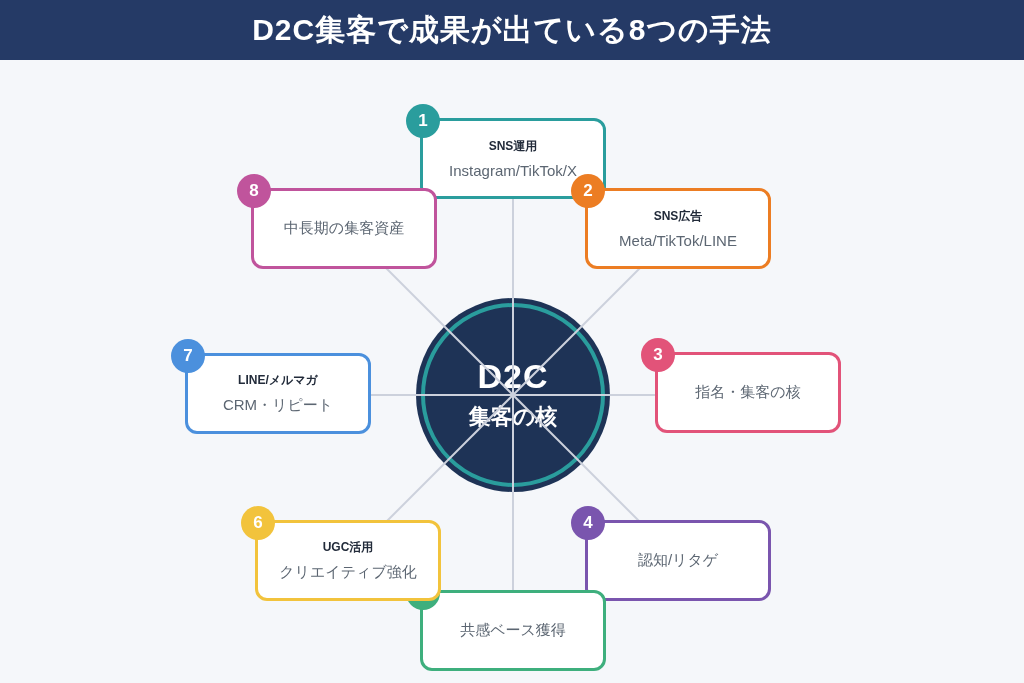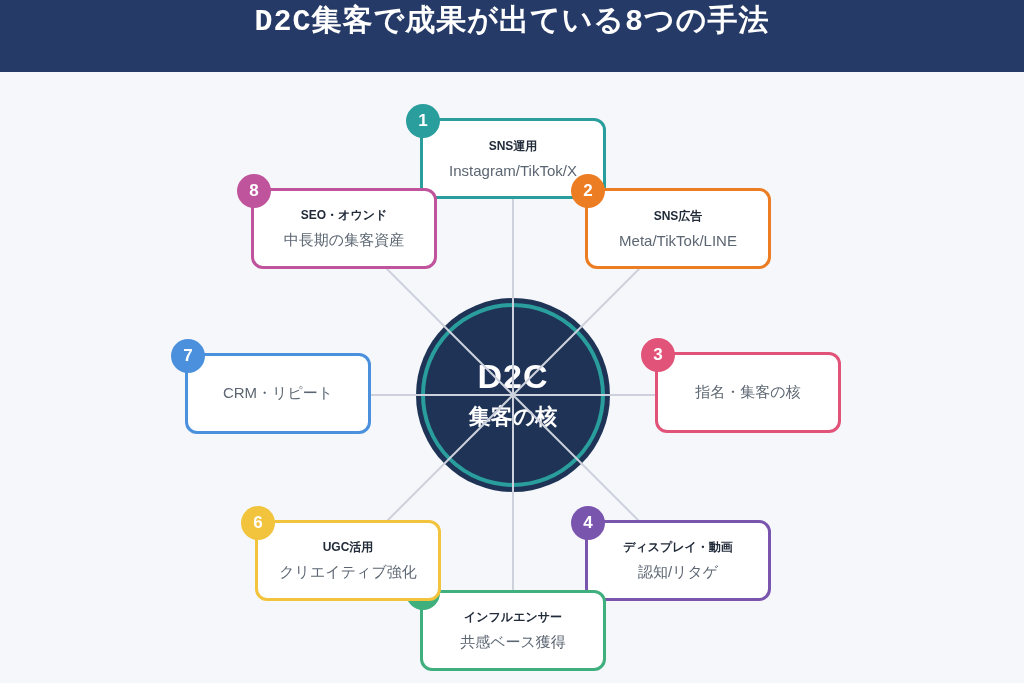--- a/index.html
+++ b/index.html
@@ -6,23 +6,23 @@
   html, body { width: 1024px; height: 683px; }
   body {
     font-family: "Liberation Sans", "DejaVu Sans", sans-serif;
     background: var(--page_bg, #f5f7fa);
     overflow: hidden;
   }
   .stage { position: relative; width: 1024px; height: 683px; background: var(--page_bg, #f5f7fa); }
 
   
   .header {
-    position: absolute; left: 0; top: 0; width: 1024px; height: 72px;
+    position: absolute; left: 0; top: 0; width: 1024px; height: 60px;
     background: var(--header_bg, #253a66);
-    display: flex; justify-content: center; font-family: Liberation Mono, monospace;
+    display: flex; align-items: center; justify-content: center;
   }
   .header h1 {
     color: #ffffff; font-size: 30px; font-weight: bold; letter-spacing: 1px;
   }
 
   
   .canvas { position: absolute; left: 0; top: 72px; width: 1024px; height: 611px; }
 
   
   .hub {
@@ -102,41 +102,39 @@
       <div class="m-sub">Meta/TikTok/LINE</div>
     </div>
 
     <div class="method m3" style="--mcolor: #e25379;">
       <span class="badge">3</span>
       <div class="m-sub">指名・集客の核</div>
     </div>
 
     <div class="method m4" style="--mcolor: #7a55ae;">
       <span class="badge">4</span>
-      <div class="m-title">ディスプレイ・動画</div>
       <div class="m-sub">認知/リタゲ</div>
     </div>
 
     <div class="method m5" style="--mcolor: #3eaf7d;">
       <span class="badge">5</span>
-      <div class="m-title">インフルエンサー</div>
       <div class="m-sub">共感ベース獲得</div>
     </div>
 
     <div class="method m6" style="--mcolor: #f2c33c;">
       <span class="badge">6</span>
       <div class="m-title">UGC活用</div>
       <div class="m-sub">クリエイティブ強化</div>
     </div>
 
     <div class="method m7" style="--mcolor: #4b90dd;">
       <span class="badge">7</span>
+      <div class="m-title">LINE/メルマガ</div>
       <div class="m-sub">CRM・リピート</div>
     </div>
 
     <div class="method m8" style="--mcolor: #c0549c;">
       <span class="badge">8</span>
-      <div class="m-title">SEO・オウンド</div>
       <div class="m-sub">中長期の集客資産</div>
     </div>
 
   </div>
 </div>
 
 </body></html>

